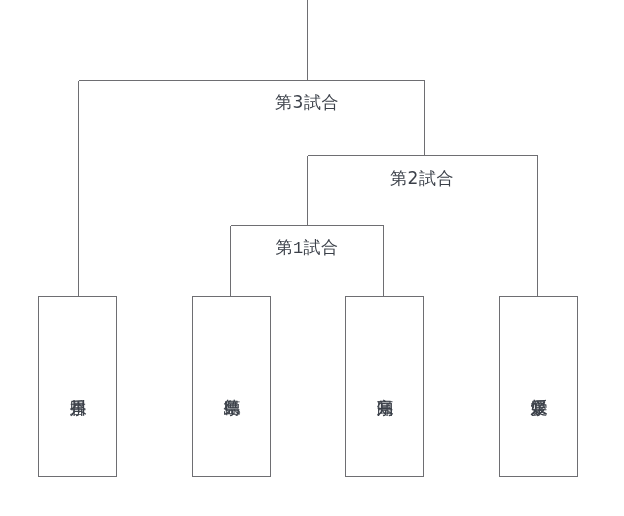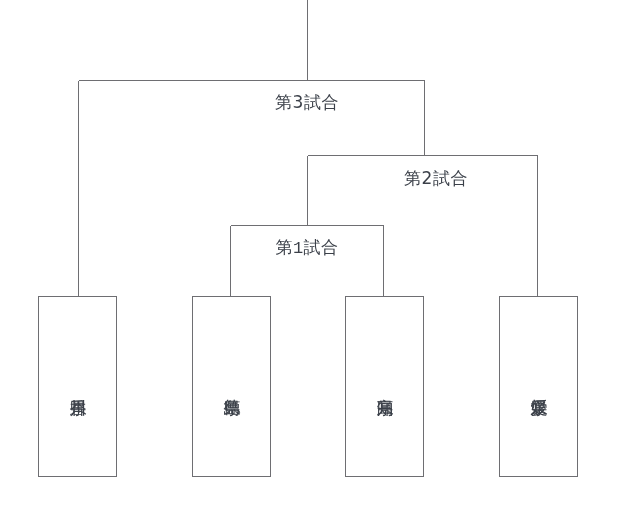--- a/index.html
+++ b/index.html
@@ -83,21 +83,21 @@
       <path d="M537.5 155.5 L537.5 296.5"></path>
 
       <path d="M230.5 225.5 L383.5 225.5"></path>
       <path d="M230.5 225.5 L230.5 296.5"></path>
       <path d="M383.5 225.5 L383.5 296.5"></path>
 
     </g>
   </svg>
 
   <div class="match-label" style="left: 307px; top: 102px; transform: translate(-50%, -50%);">第3試合</div>
-  <div class="match-label" style="left: 436px; top: 178px; transform: translate(-50%, -50%);">第2試合</div>
+  <div class="match-label" style="left: 422px; top: 178px; transform: translate(-50%, -50%);">第2試合</div>
   <div class="match-label" style="left: 307px; top: 248px; transform: translate(-50%, -50%); font-family: Liberation Mono, monospace;">第1試合</div>
 
   <div class="team-box" style="left: 38px; top: 296px; width: 79px; height: 181px;">
     <span class="team-name">香川県</span>
   </div>
   <div class="team-box" style="left: 192px; top: 296px; width: 79px; height: 181px;">
     <span class="team-name">徳島県</span>
   </div>
   <div class="team-box" style="left: 345px; top: 296px; width: 79px; height: 181px;">
     <span class="team-name">高知県</span>

